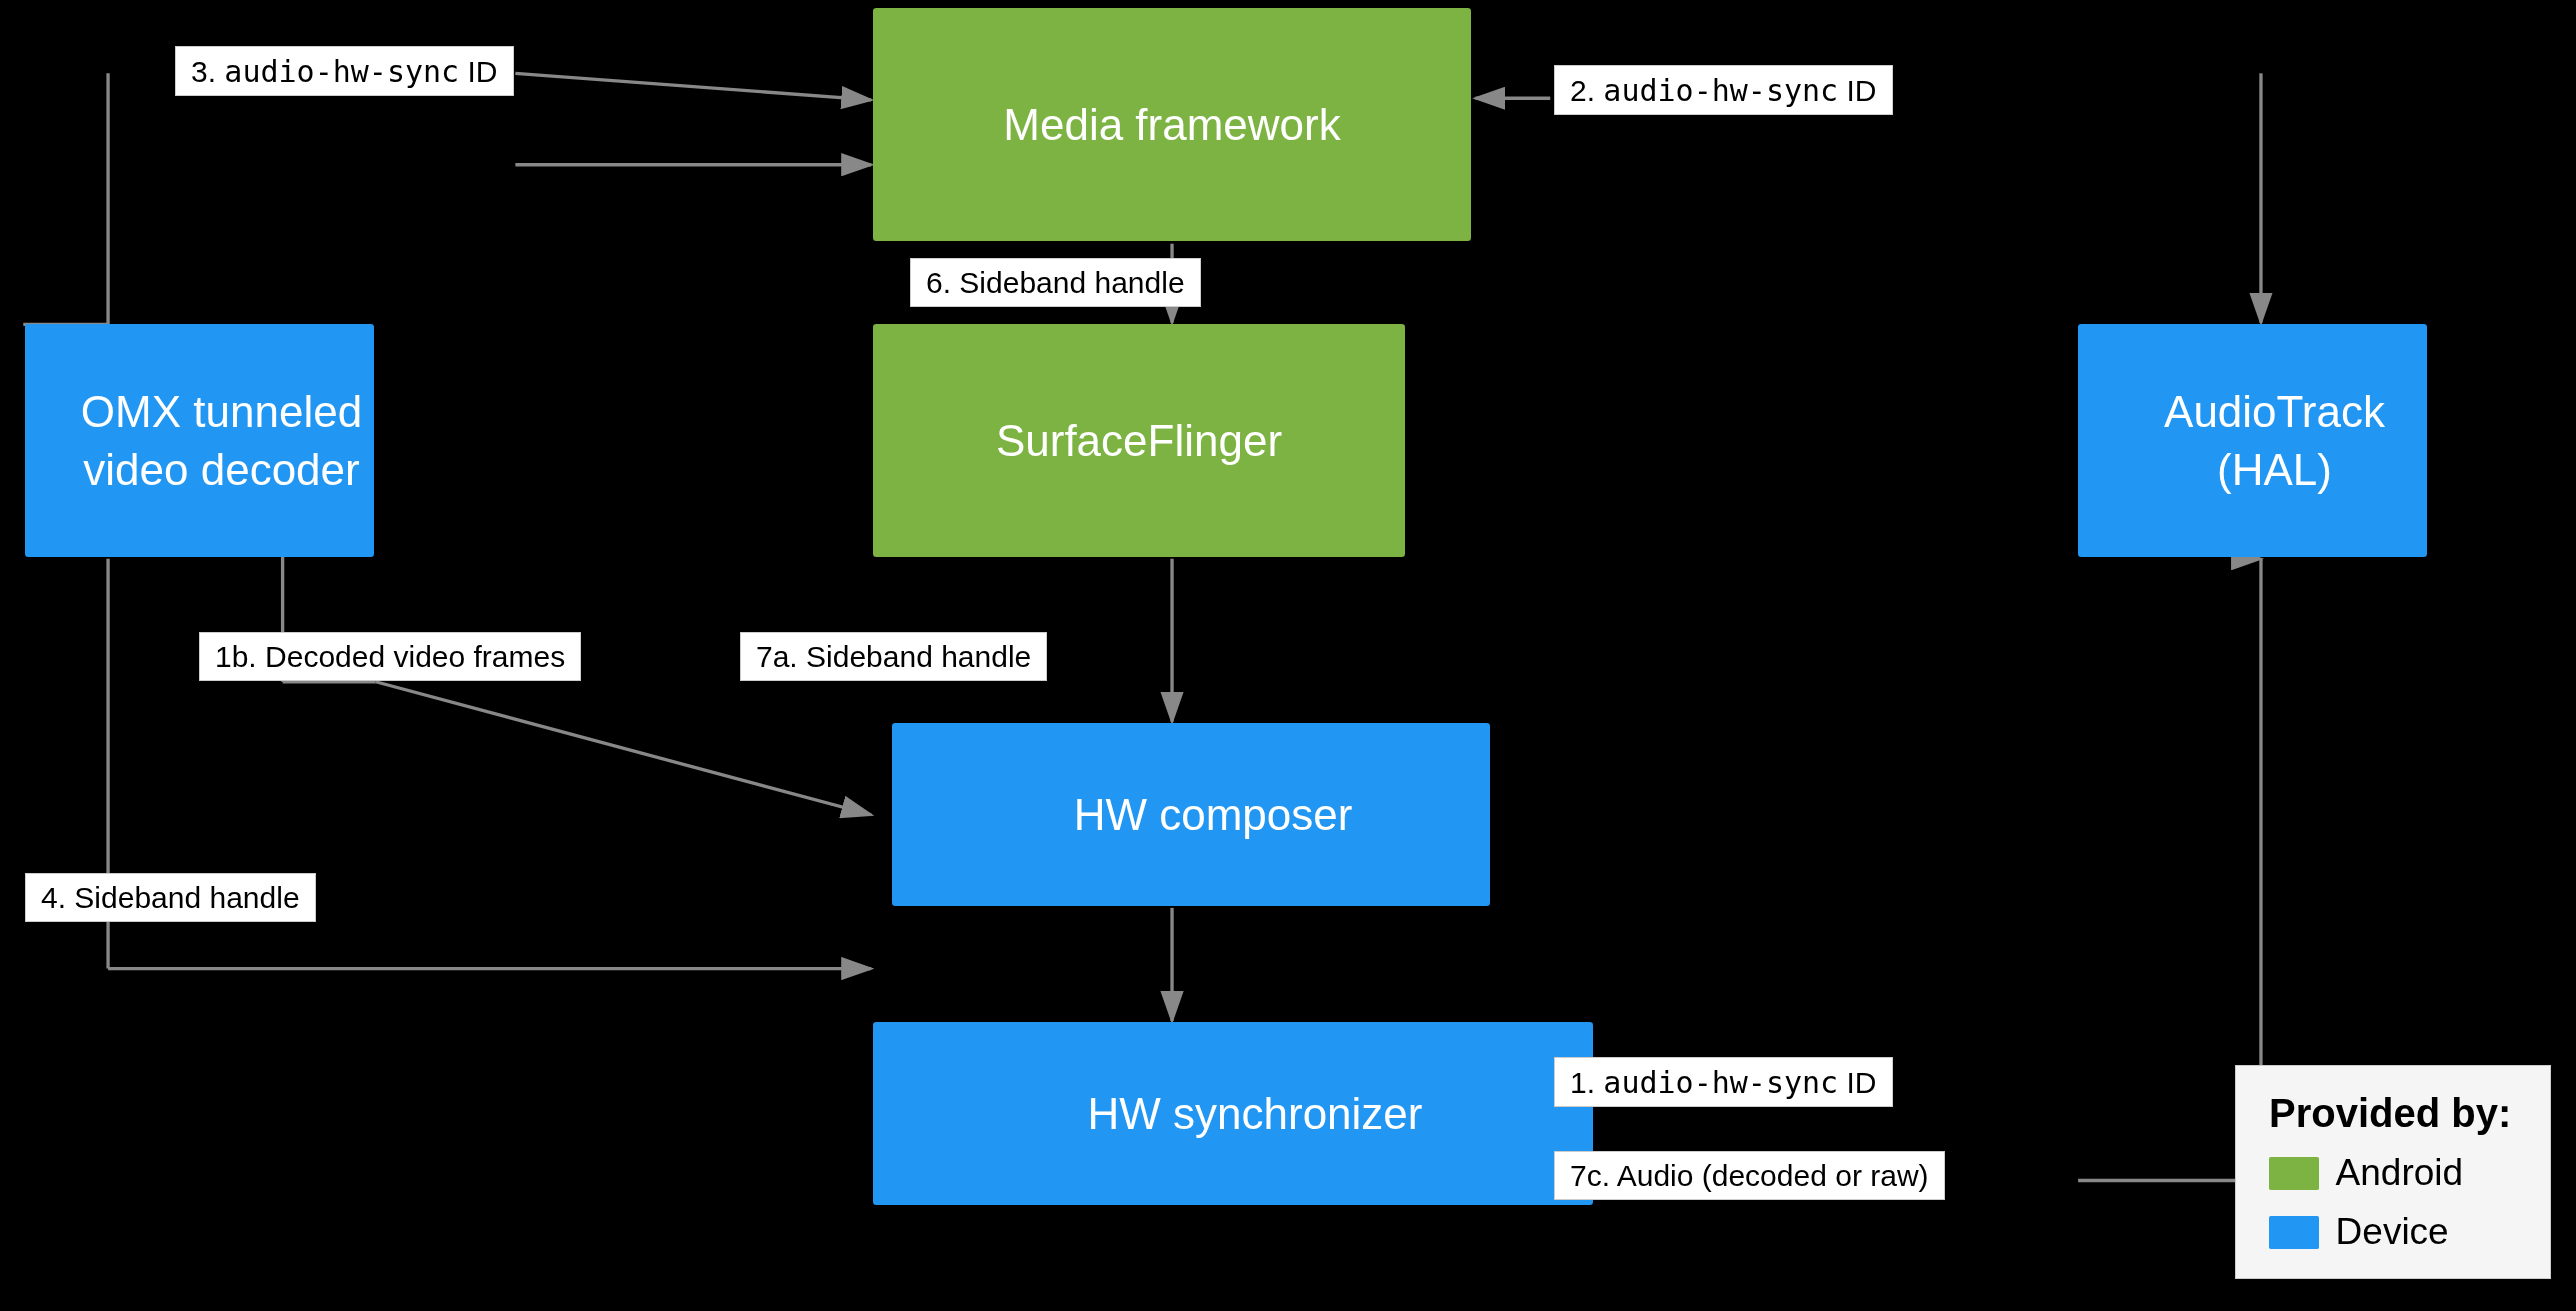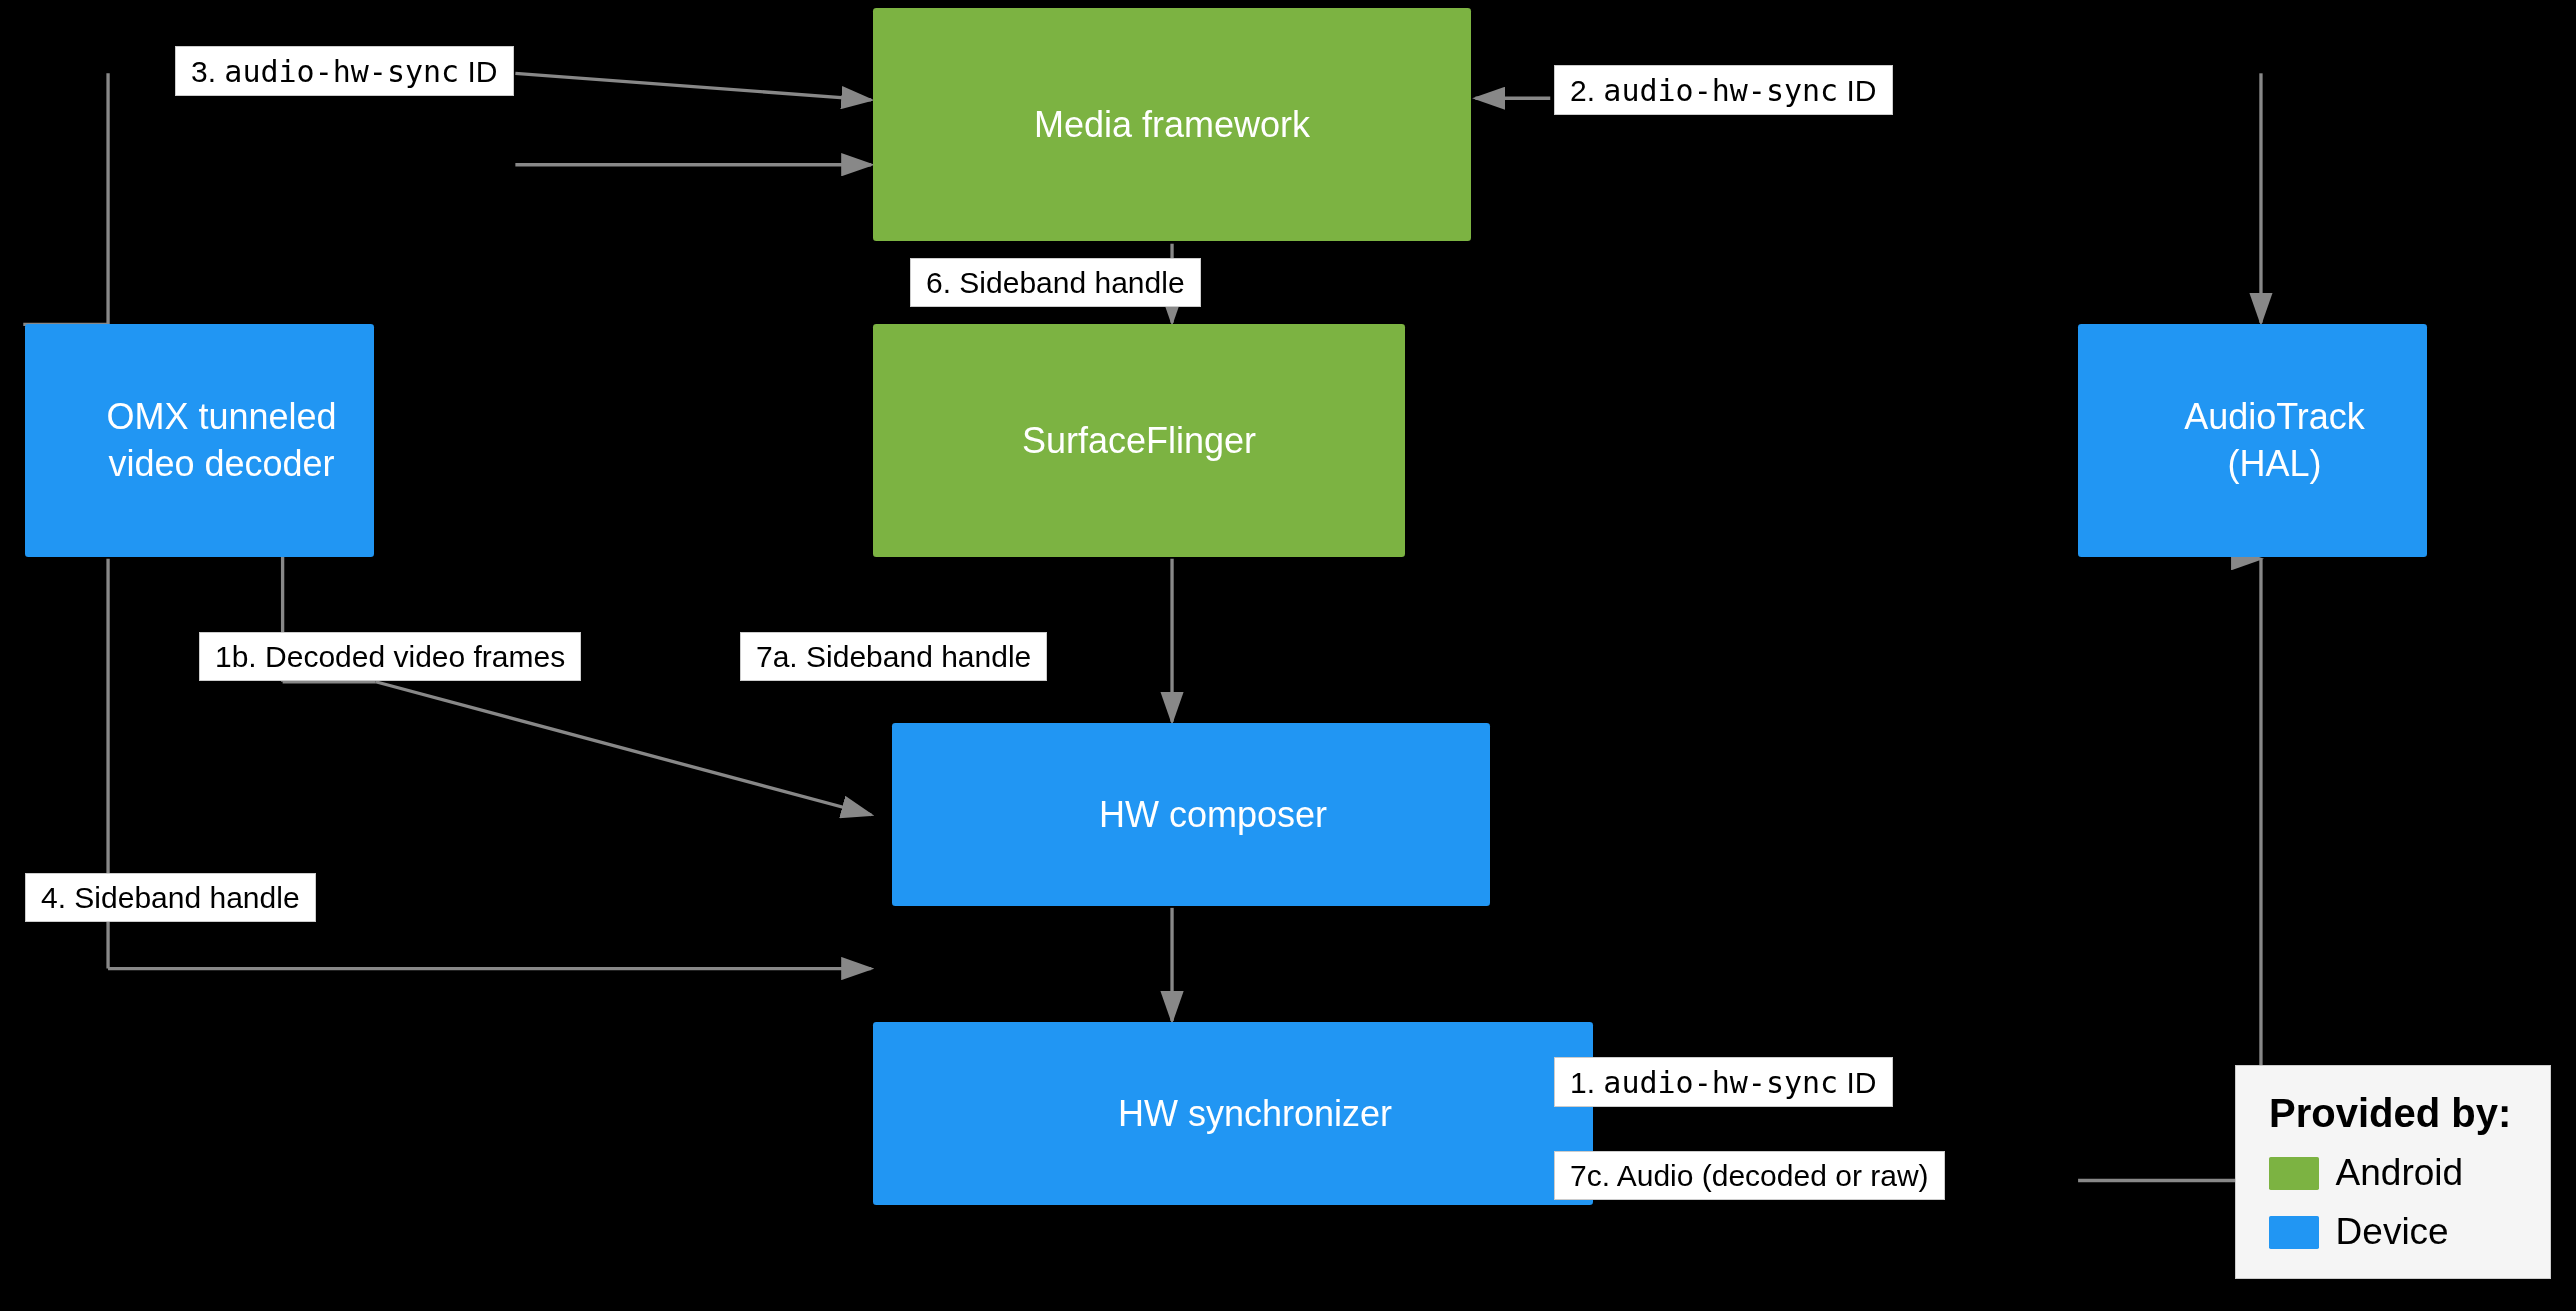--- a/index.html
+++ b/index.html
@@ -18,21 +18,21 @@
       height: 1312px;
     }
 
     
     .box {
       position: absolute;
       display: flex;
       align-items: center;
       justify-content: center;
       text-align: center;
-      font-size: 36px;
+      font-size: 44px;
       font-weight: 400;
       color: white;
       border-radius: 3.3px;
     }
 
     .box-green {
       background: #7CB342;
     }
 
     .box-blue {

